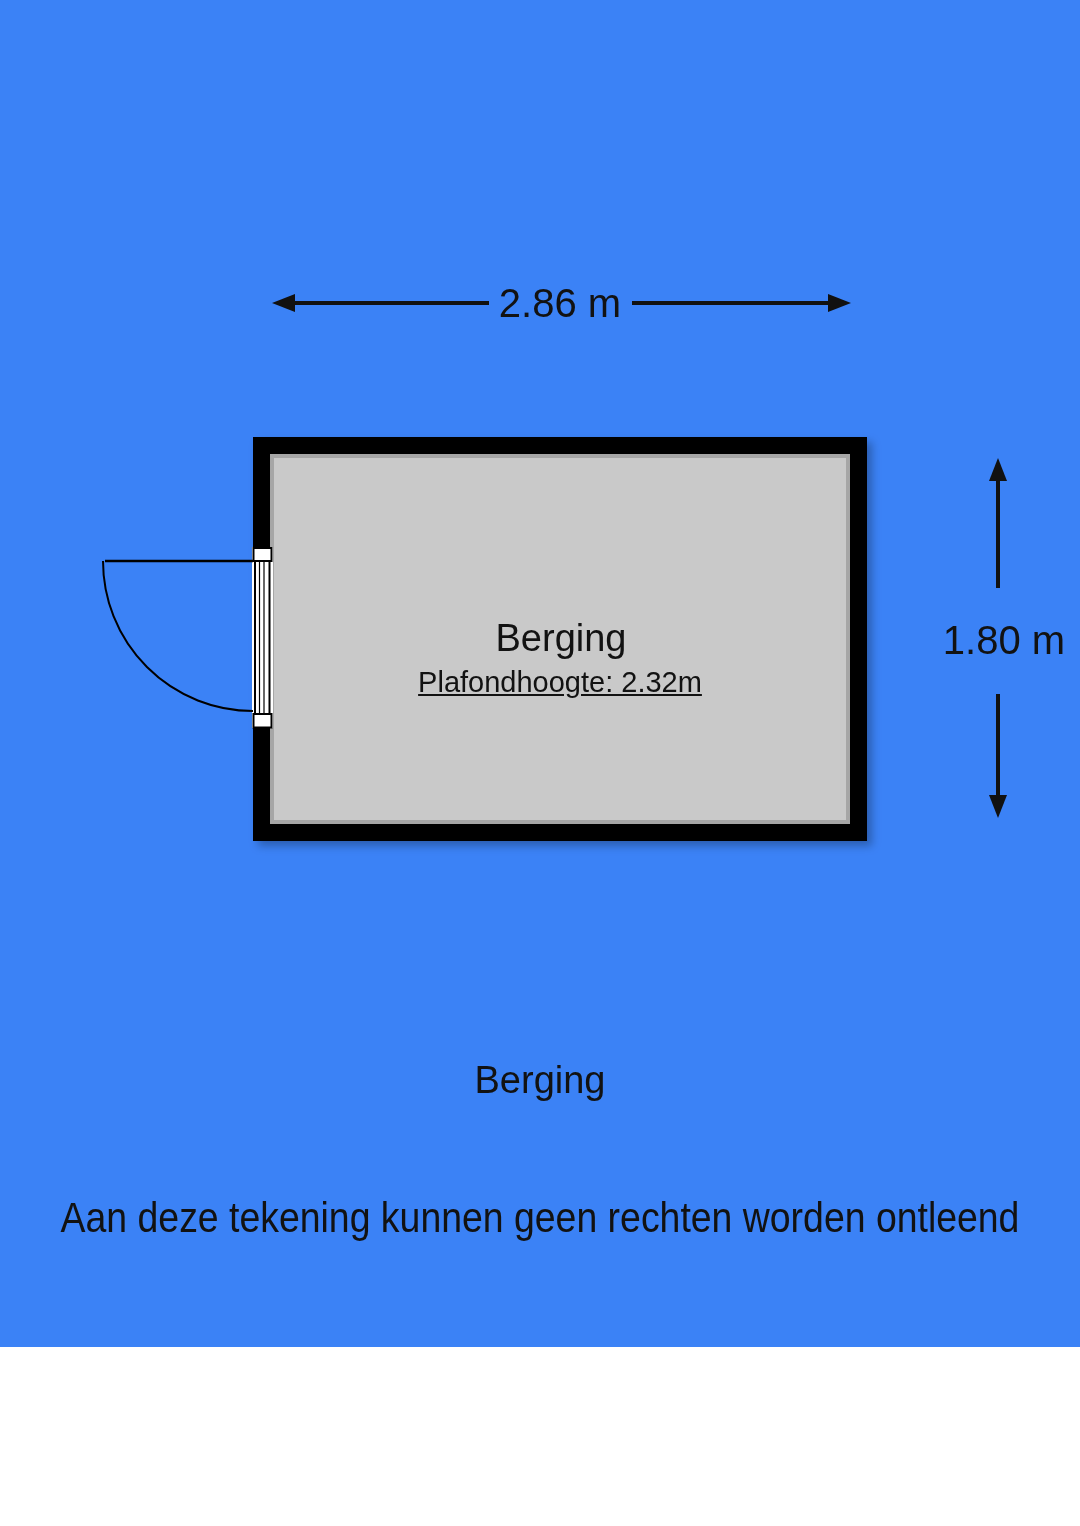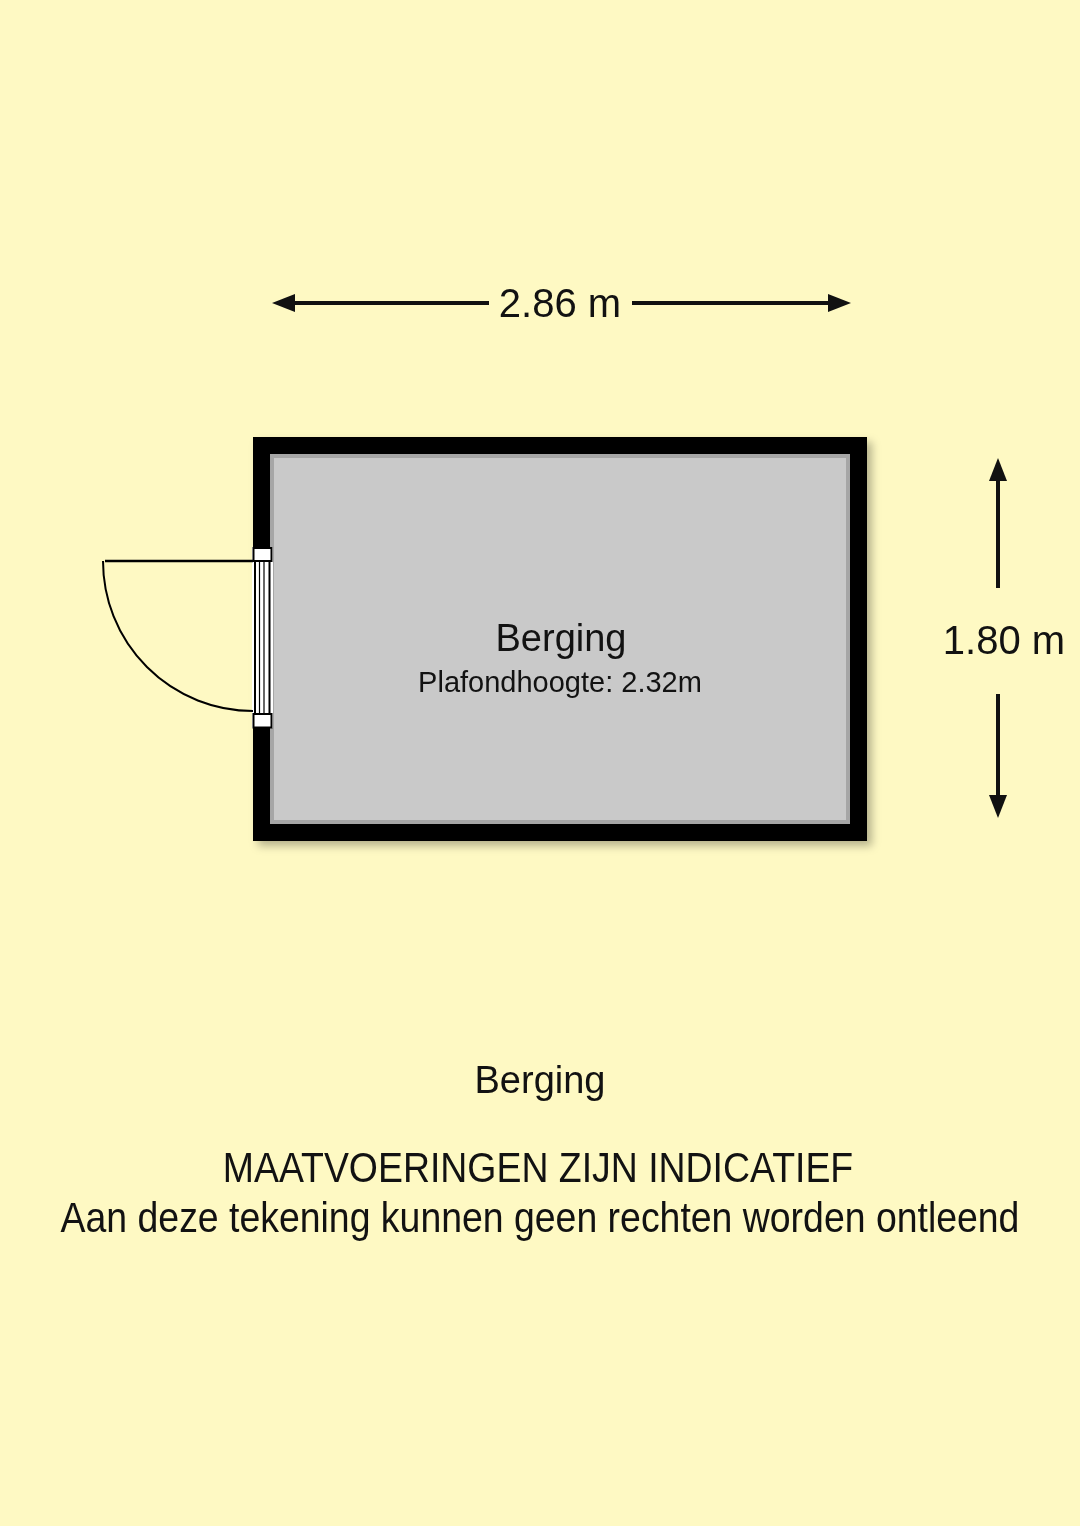--- a/index.html
+++ b/index.html
@@ -4,22 +4,22 @@
 <style>
   html, body {
     margin: 0;
     padding: 0;
     background: #ffffff;
     font-family: "Liberation Sans", "DejaVu Sans", sans-serif;
   }
   .page {
     position: relative;
     width: 1080px;
-    height: 1526px;
-    background: #fef9c3;
+    height: 1347px;
+    background: #3b82f6;
     overflow: hidden;
   }
   .plan-svg {
     position: absolute;
     left: 0;
     top: 0;
   }
   .txt {
     position: absolute;
     color: #121212;
@@ -31,20 +31,21 @@
     font-size: 40px;
     line-height: 44px;
   }
   .room-name {
     font-size: 38px;
     line-height: 44px;
   }
   .room-height {
     font-size: 29px;
     line-height: 33px;
+    text-decoration: underline;
   }
   .caption {
     font-size: 38px;
     line-height: 44px;
   }
   .disclaimer {
     font-size: 43px;
     line-height: 47px;
   }
   .condense {
@@ -101,21 +102,18 @@
   <div class="txt dim-label" style="left:560px; top:281px;">2.86 m</div>
 
   <div class="txt room-name" style="left:561px; top:616px;">Berging</div>
 
   <div class="txt room-height" style="left:560px; top:666px;">Plafondhoogte: 2.32m</div>
 
   <div class="txt dim-label" style="left:1004px; top:618px;">1.80 m</div>
 
   <div class="txt caption" style="left:540px; top:1058px;">Berging</div>
 
-  <div class="txt disclaimer" style="left:538px; top:1144px;">
-    <span class="condense">MAATVOERINGEN ZIJN INDICATIEF</span>
-  </div>
 
   <div class="txt disclaimer" style="left:540px; top:1194px;">
     <span class="condense">Aan deze tekening kunnen geen rechten worden ontleend</span>
   </div>
 
 </div>
 
 </body></html>

